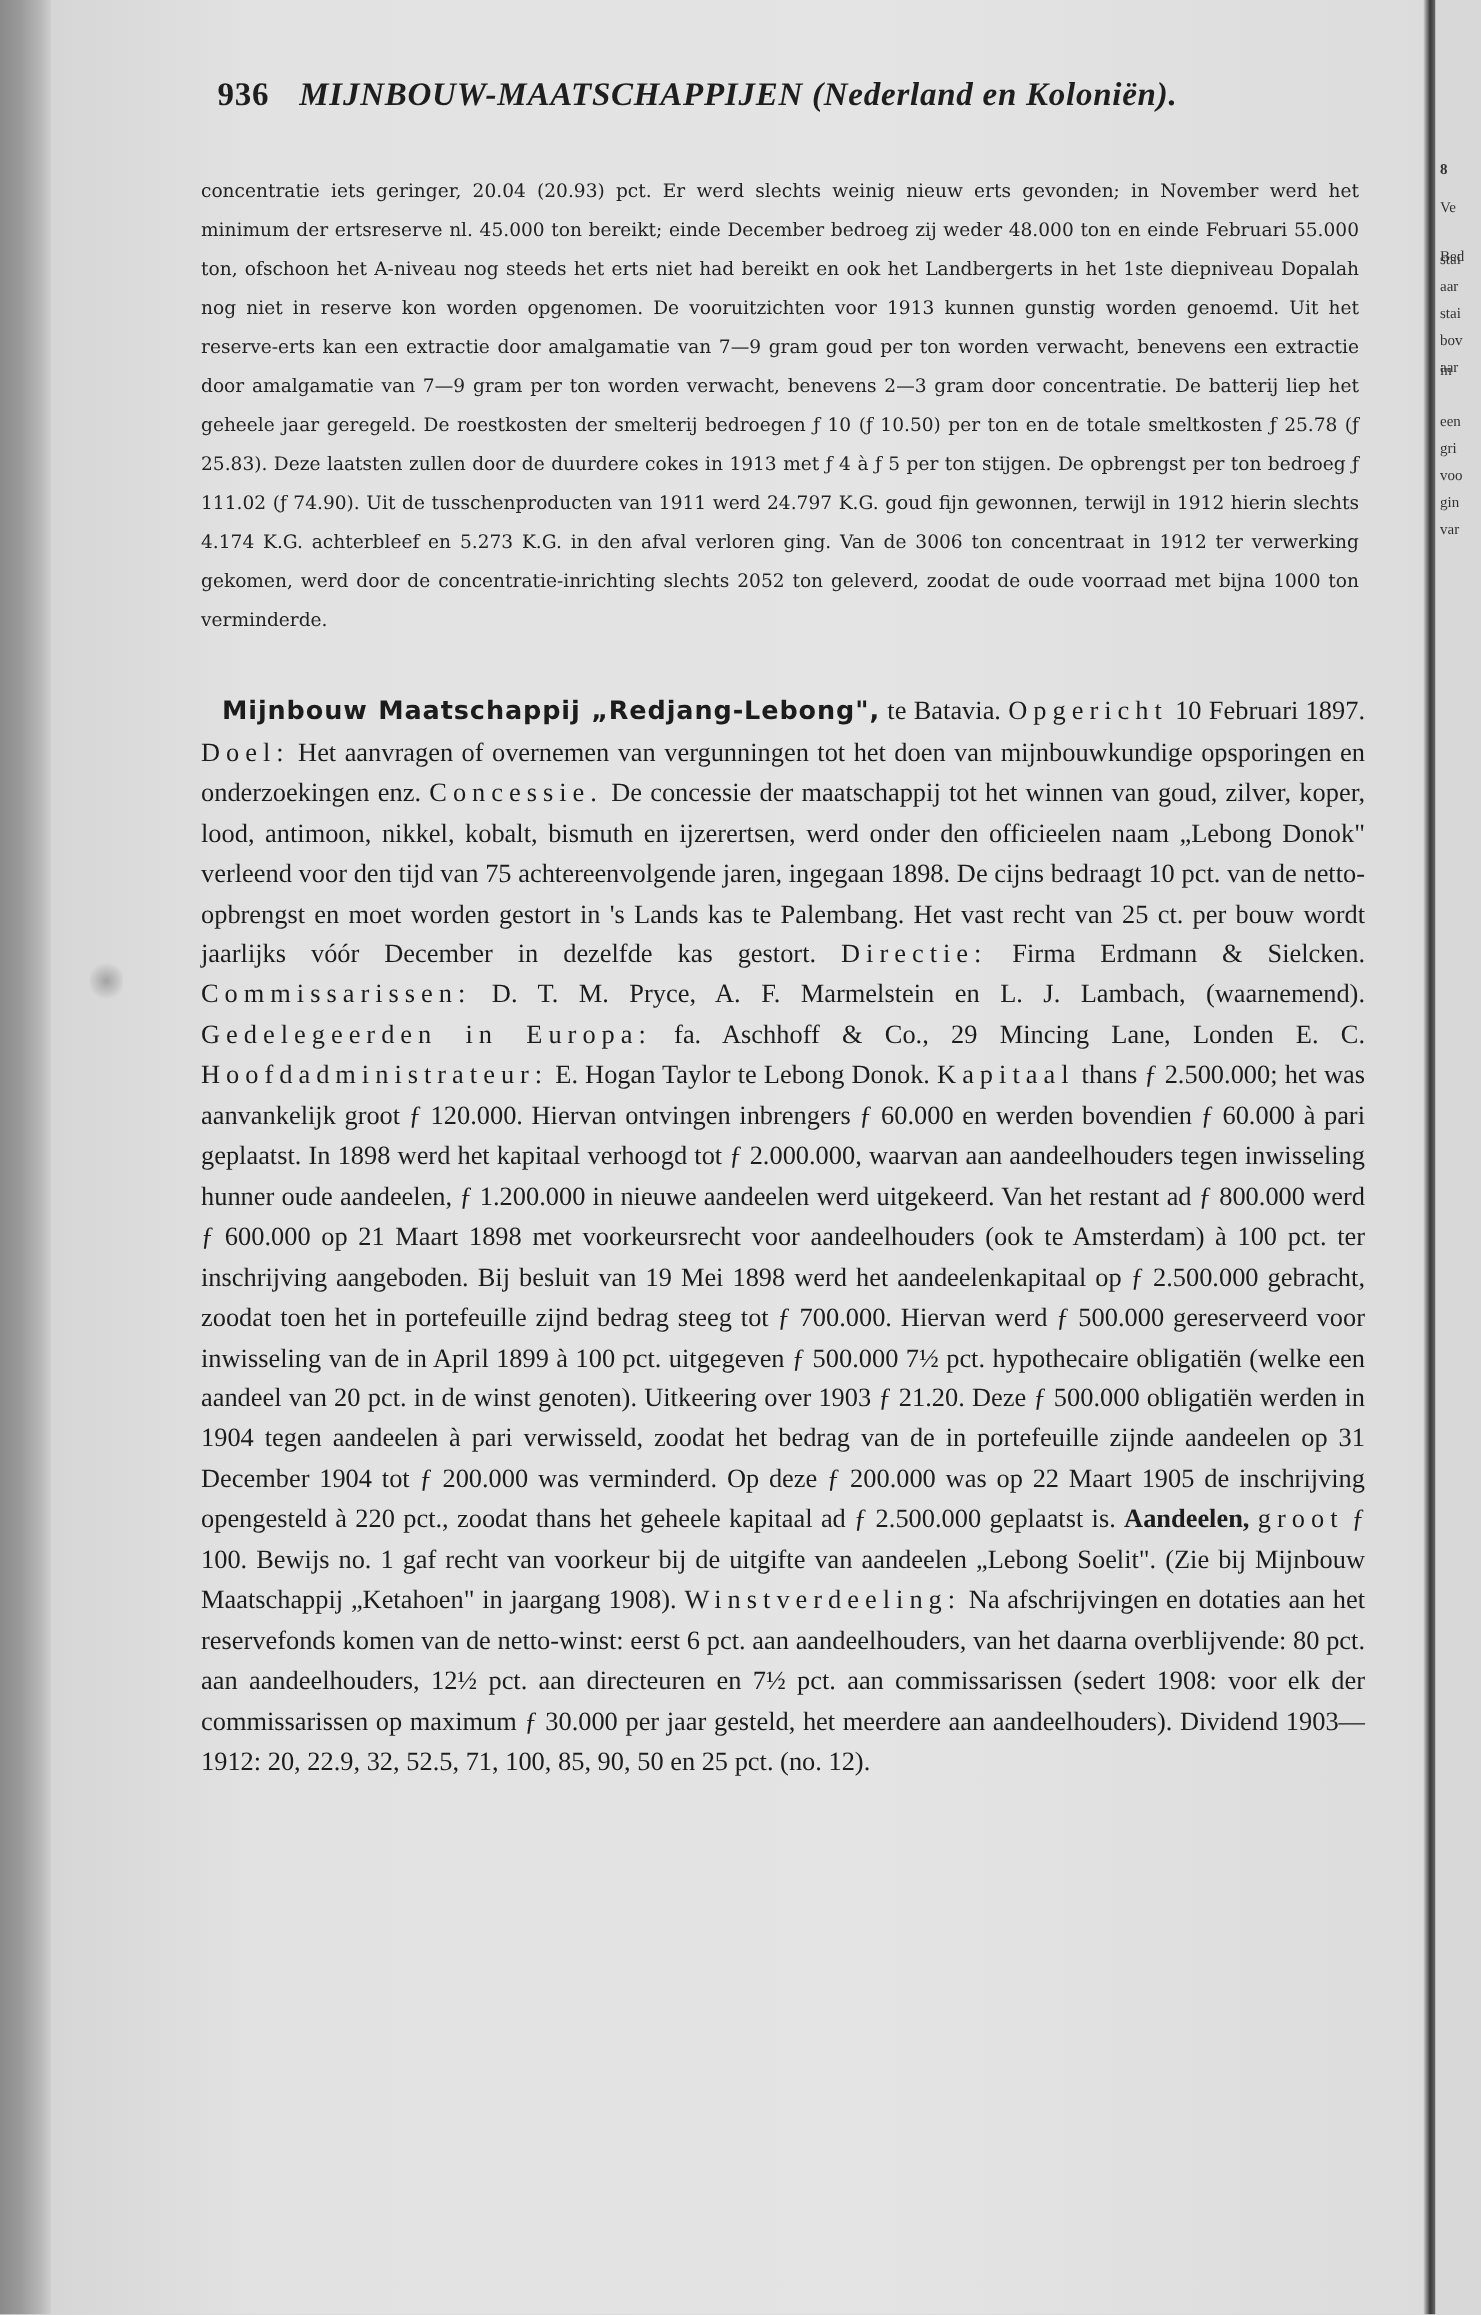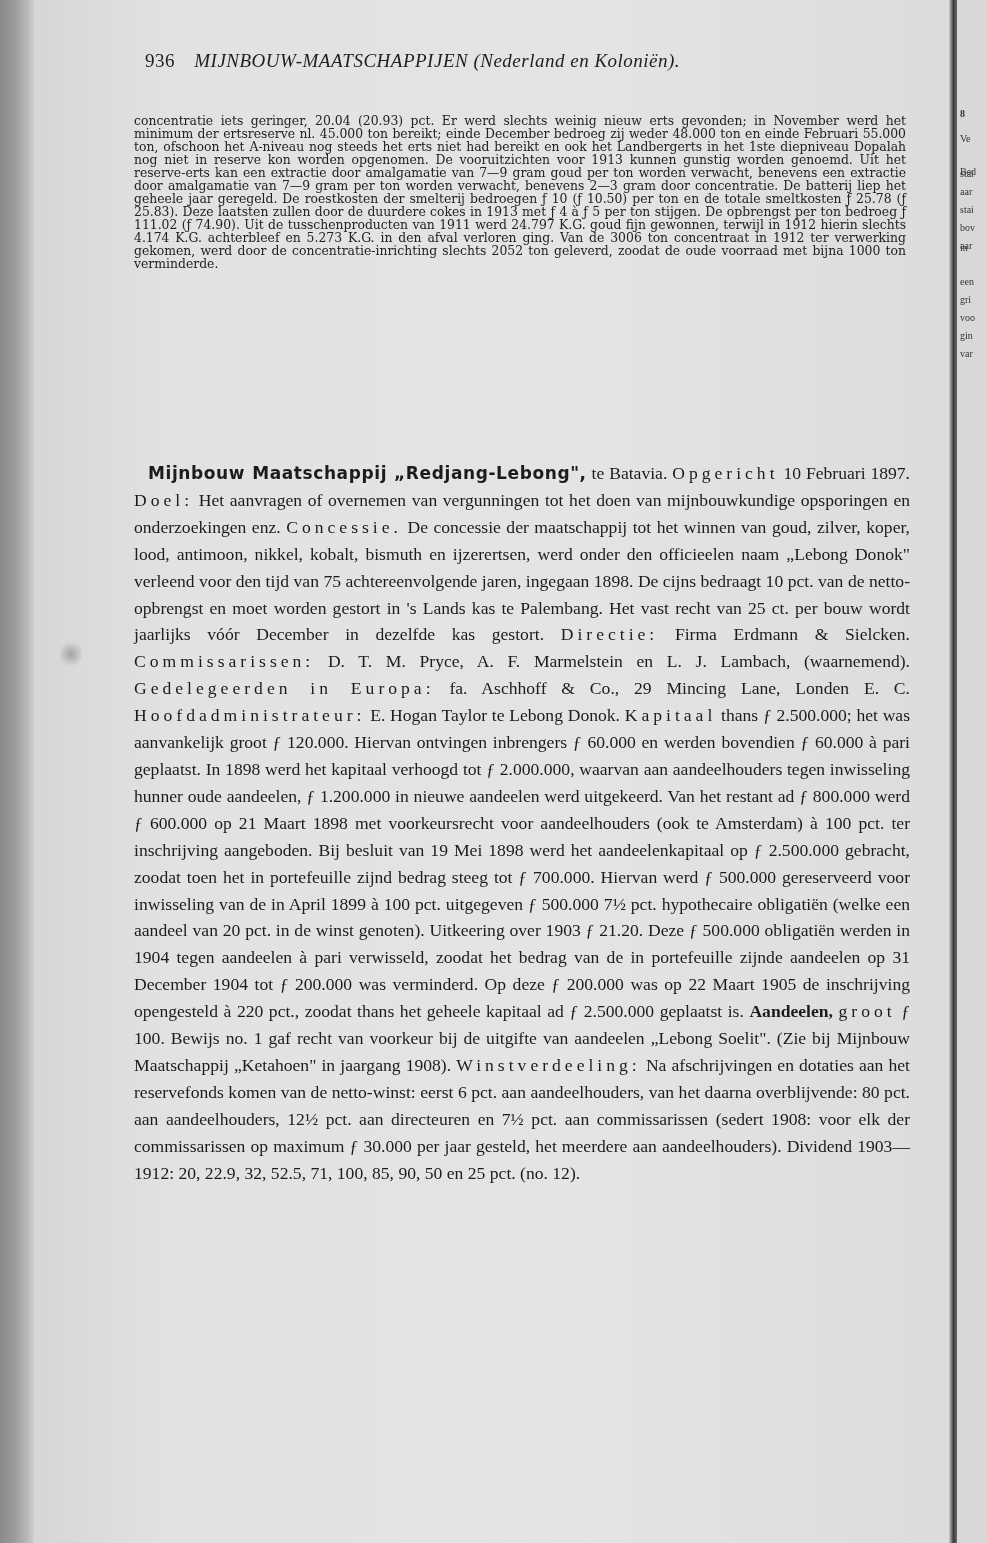--- a/index.html
+++ b/index.html
@@ -23,28 +23,28 @@
   }
   .next-page {
     position:absolute; left:957px; top:0; width:30px; height:1543px;
     background:#d8d8d8; overflow:hidden;
   }
   .next-page .frag {
     position:absolute; left:3px; font-size:10px; line-height:15px; color:#333;
     font-family:"Liberation Serif", serif; white-space:nowrap;
   }
   .header {
-    position:absolute; left:145px; top:50px; font-size:19px;
-    font-family:"Liberation Serif", serif; letter-spacing:0.5px;
+    position:absolute; left:145px; top:50px; font-size:22px;
+    font-family:"Liberation Serif", serif; letter-spacing:0.5px;font-weight:bold;
   }
   .header .pageno { font-style:normal; margin-right:14px; }
   .header .title { font-style:italic; }
   .small-block {
     position:absolute; left:134px; top:114px; width:772px;
-    font-family:"DejaVu Serif", serif; font-size:12.4px; line-height:13px;
+    font-family:"DejaVu Serif", serif; font-size:12.4px; line-height:26px;
     text-align:justify; color:#222;
   }
   .small-block p { margin:0; }
   .main-block {
     position:absolute; left:134px; top:460px; width:776px;
     font-family:"Liberation Serif", serif; font-size:17.6px; line-height:26.9px;
     text-align:justify; color:#1c1c1c;
   }
   .main-block p { margin:0; }
   .co-name {

